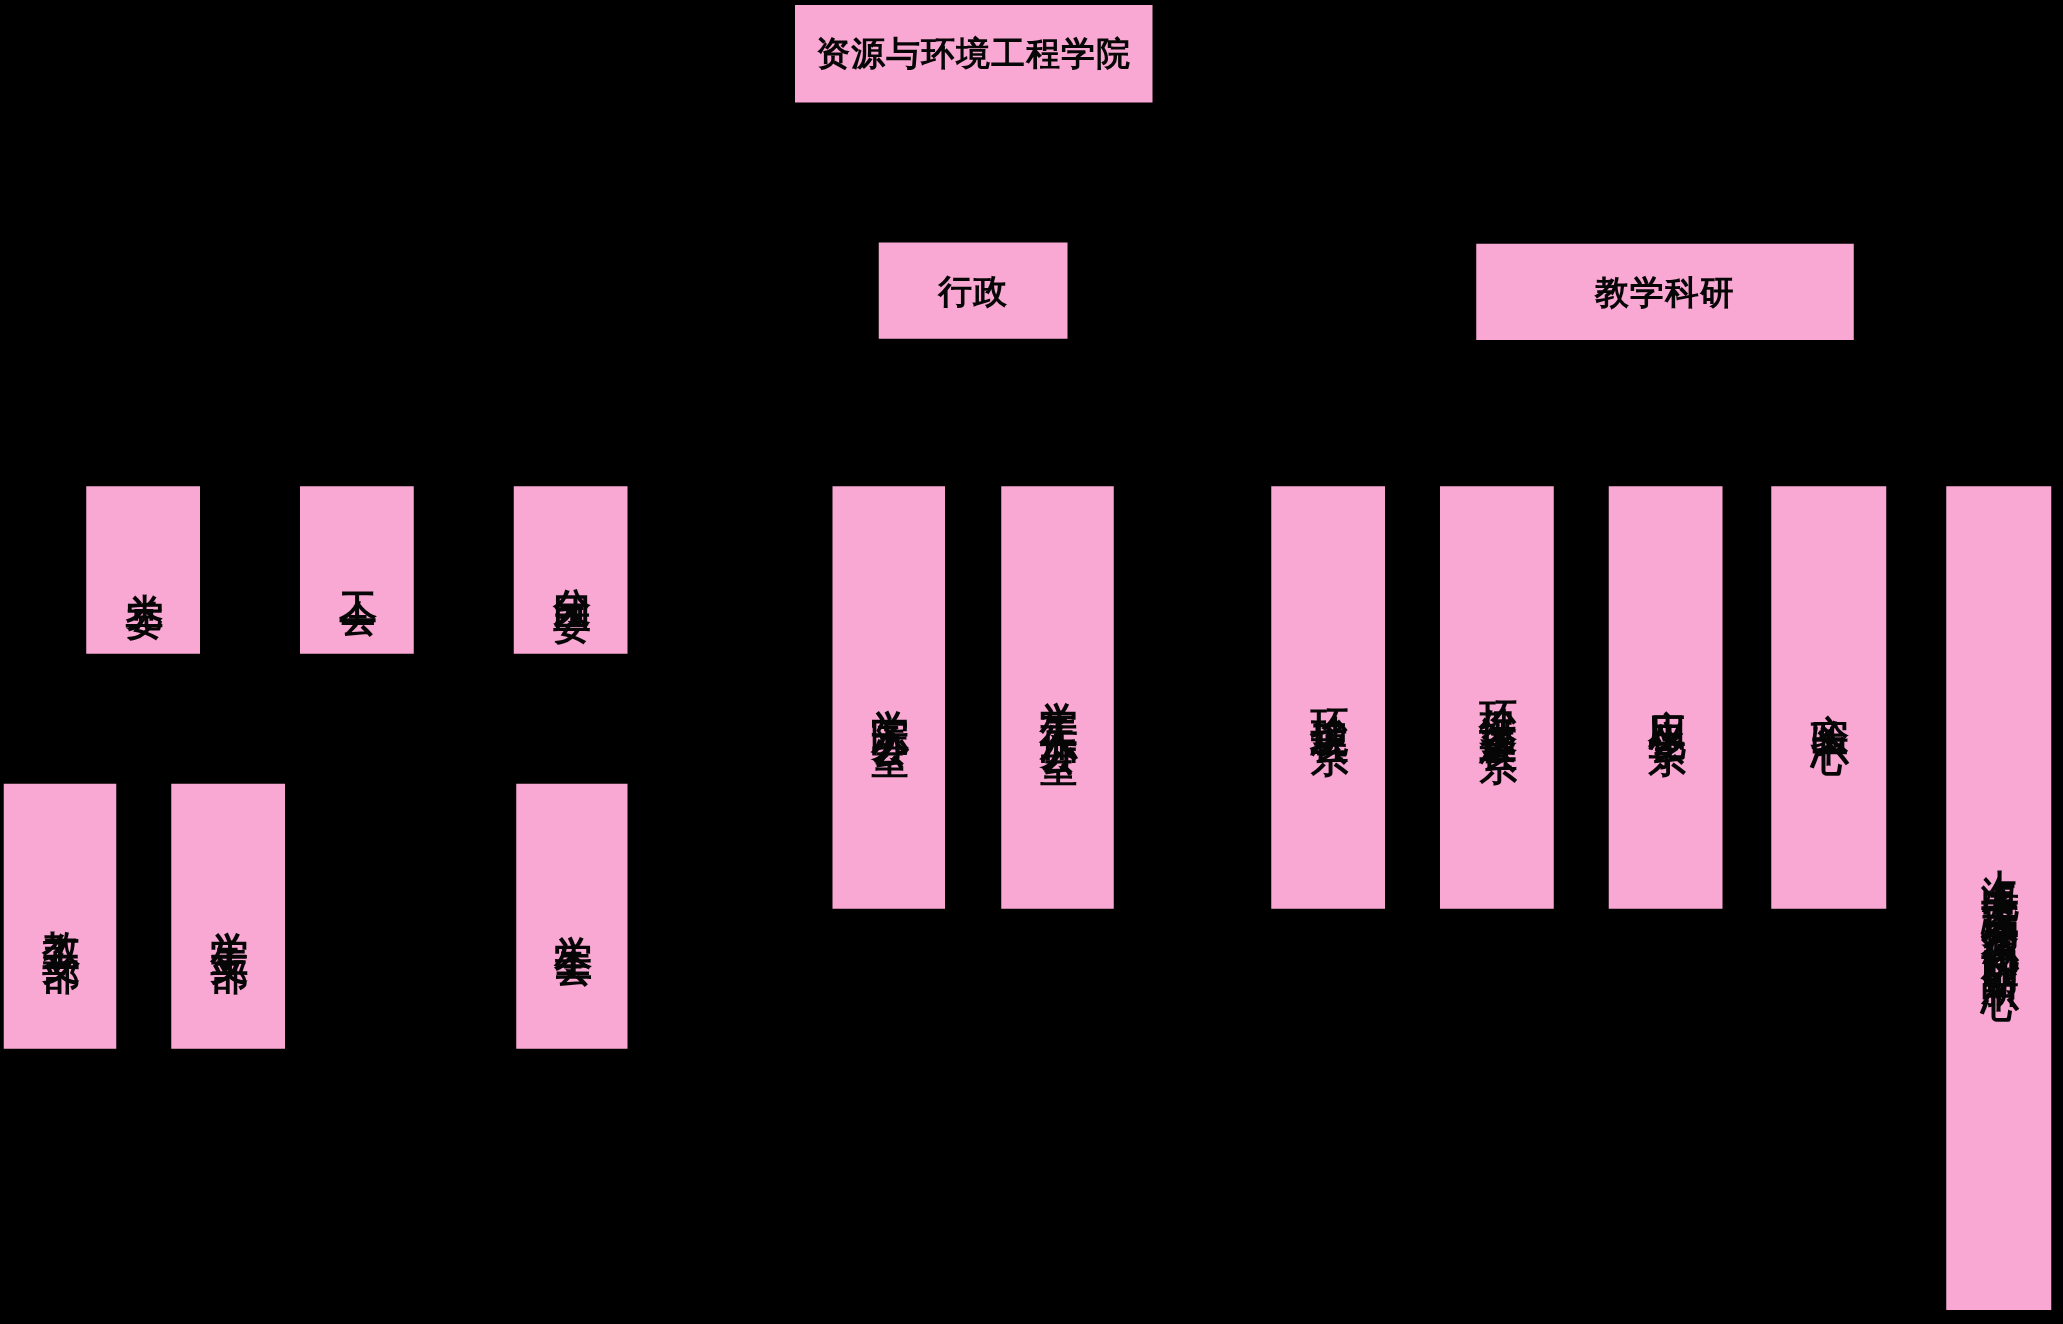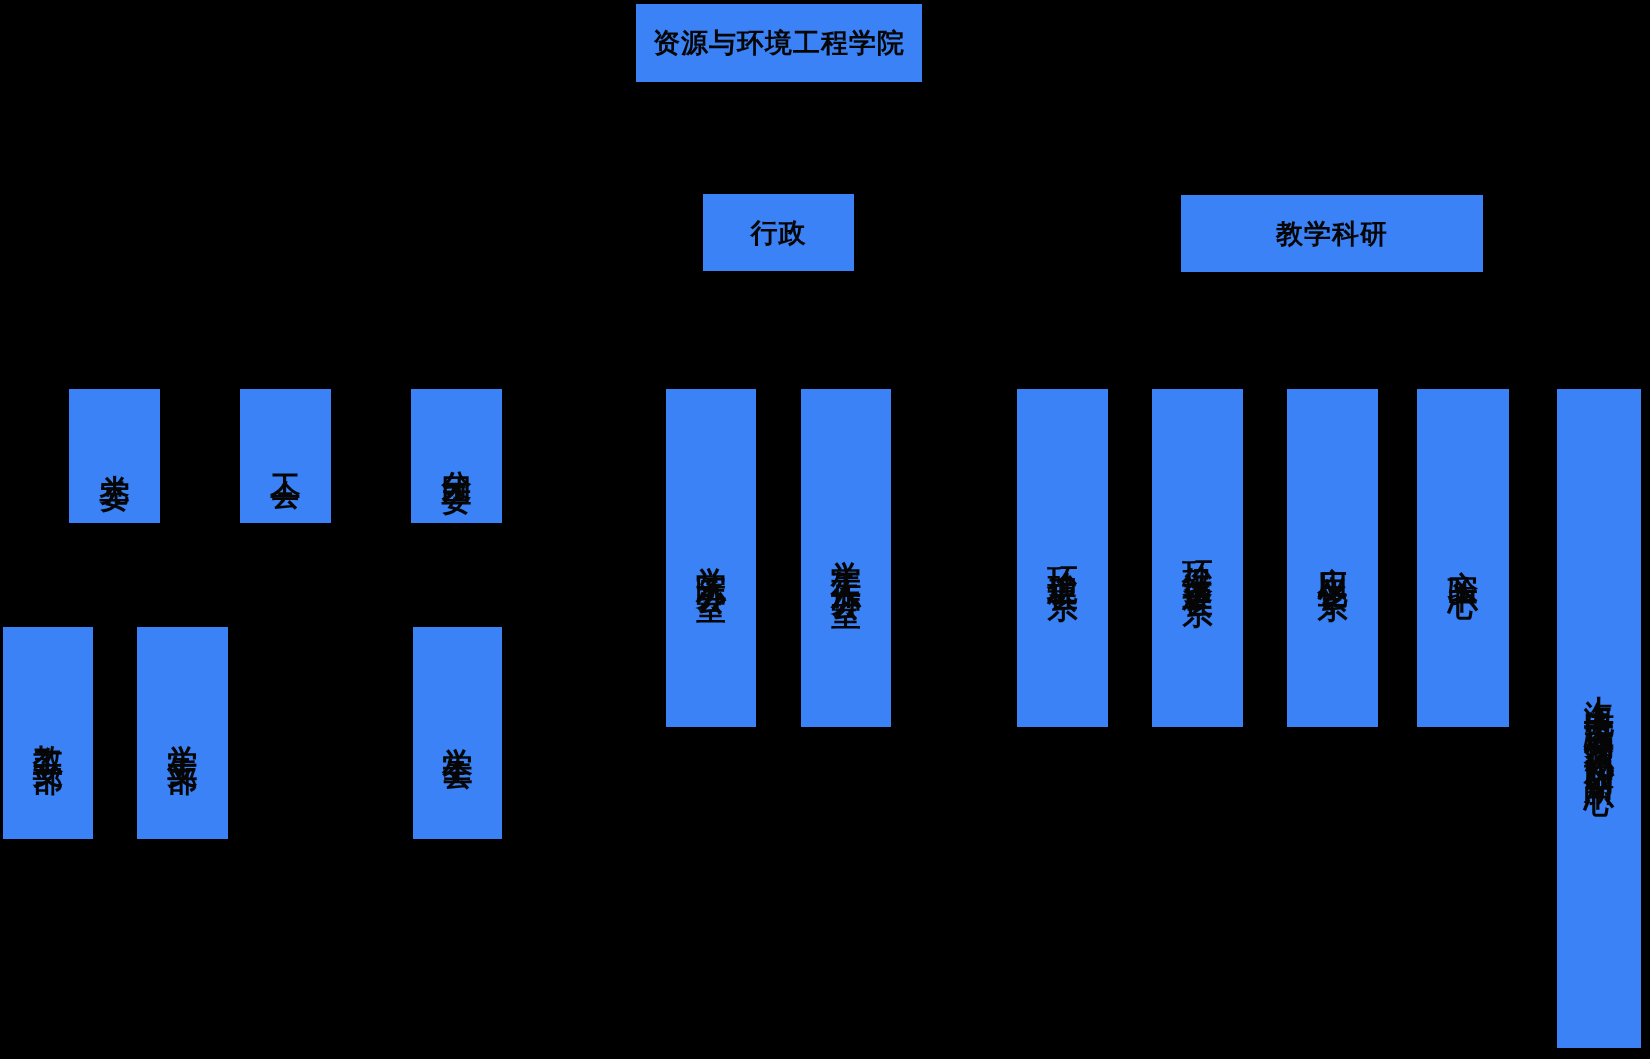--- a/index.html
+++ b/index.html
@@ -10,21 +10,21 @@
   #canvas {
     position: relative;
     width: 1650px;
     height: 1059px;
     background: #000000;
     overflow: hidden;
     font-family: "DejaVu Sans", sans-serif;
   }
   .node {
     position: absolute;
-    background: #3b82f6;
+    background: #f9a8d4;
     color: #060606;
     display: flex;
     align-items: center;
     justify-content: center;
     box-sizing: border-box;
   }
   .node .lbl {
     font-weight: 600;
     font-size: 27px;
     letter-spacing: 1px;

